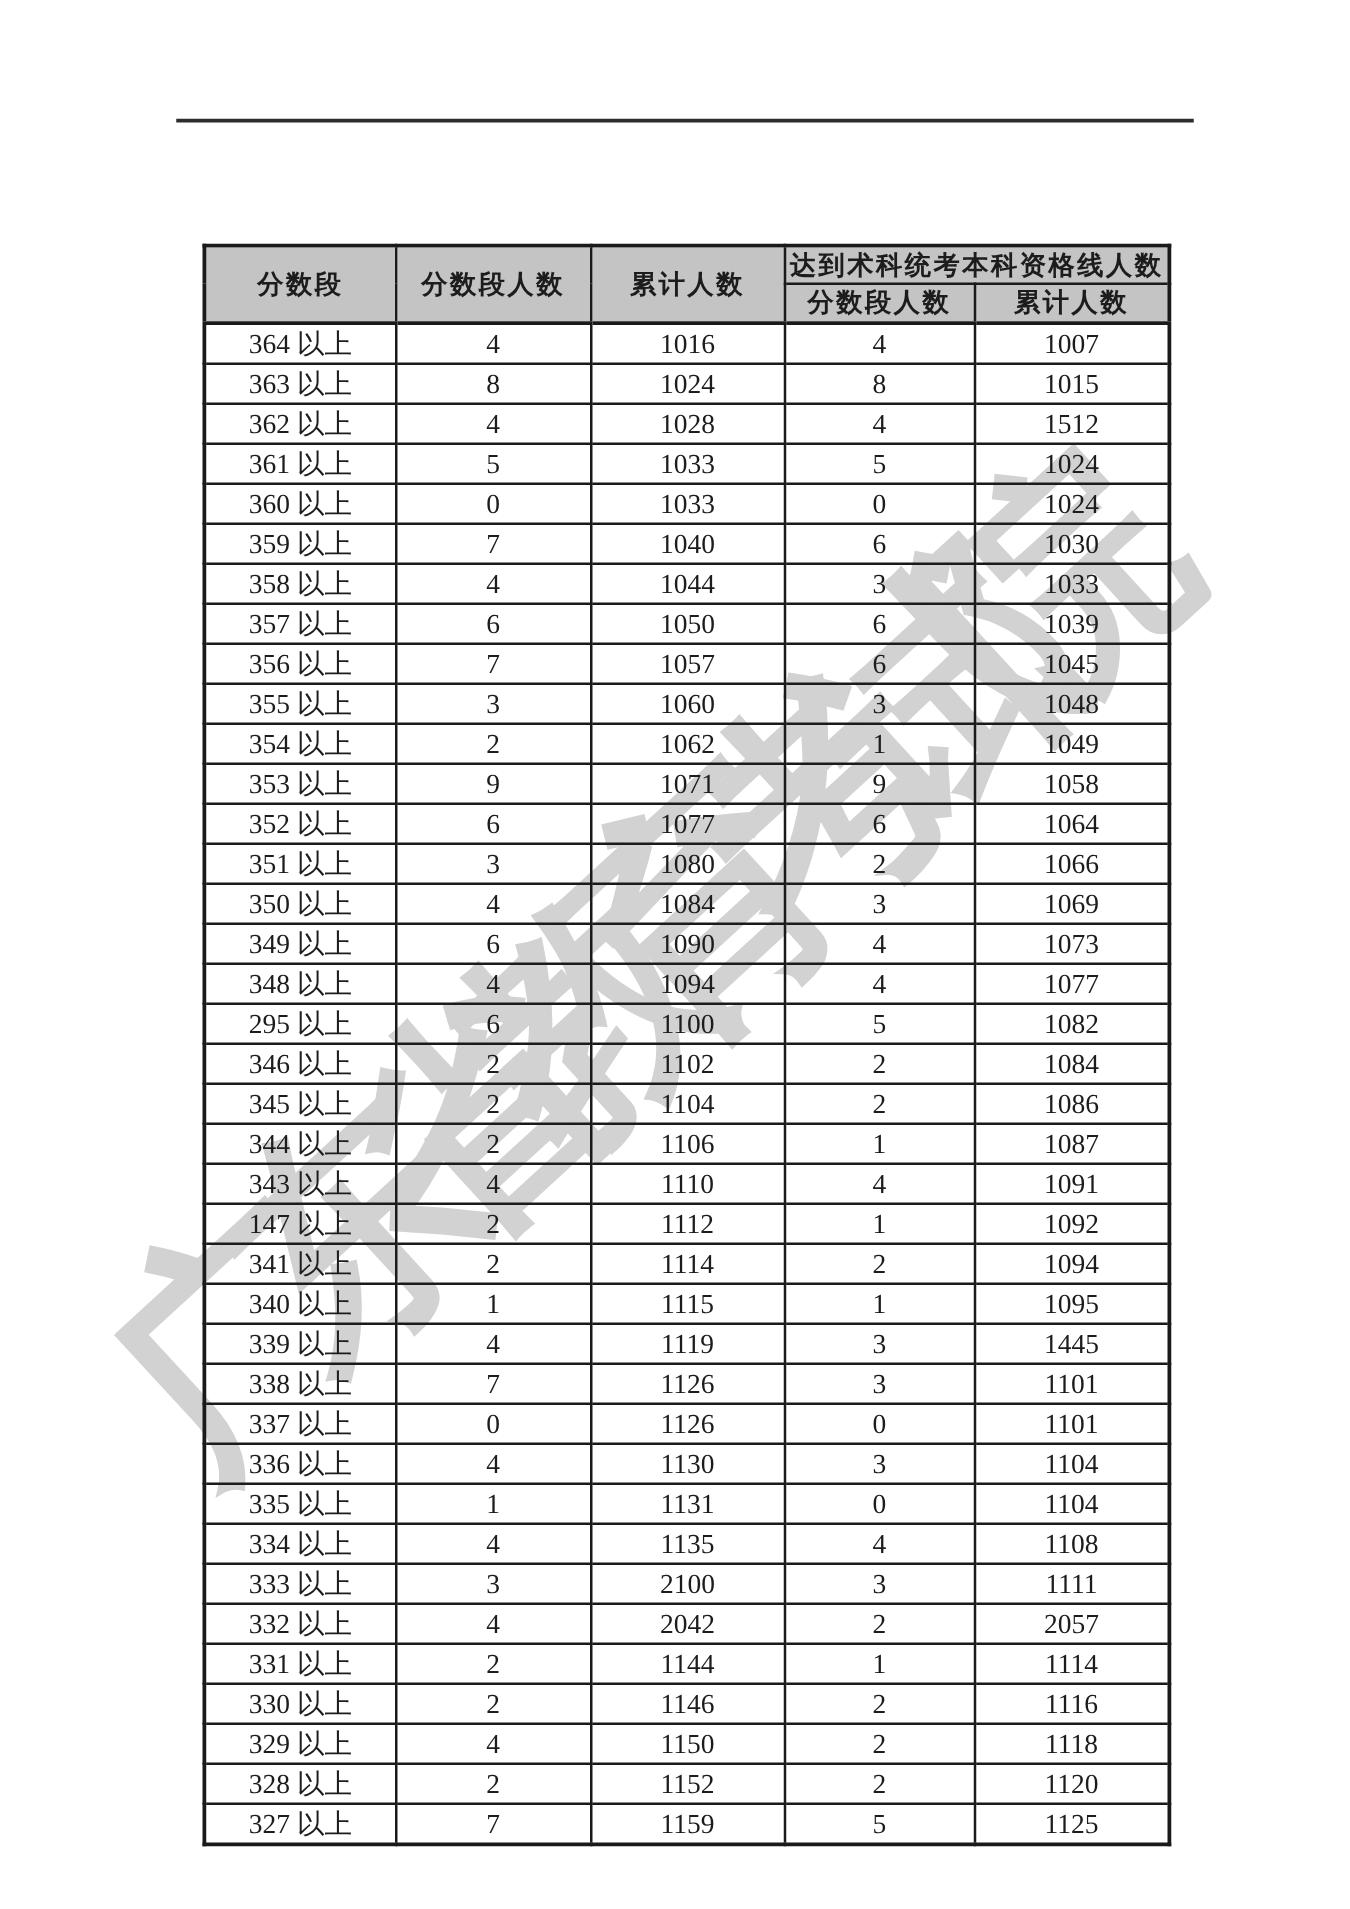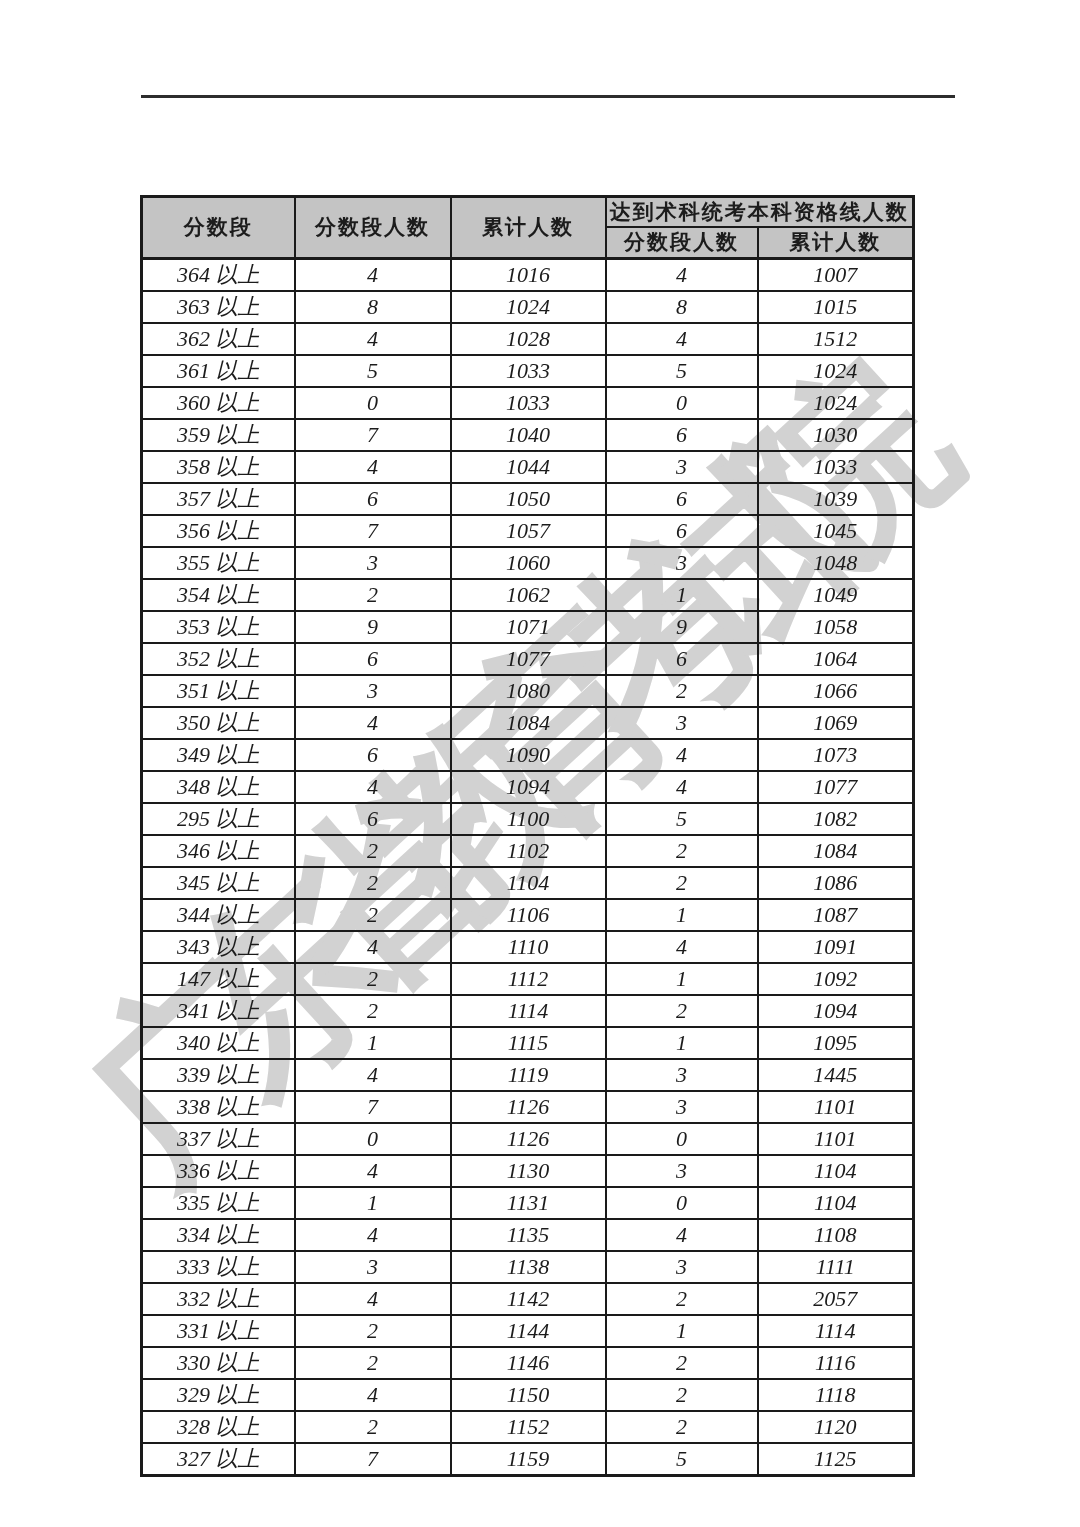--- a/index.html
+++ b/index.html
@@ -24,21 +24,21 @@
     font-weight: bold;
     color: var(--watermark-color, #d2d2d2);
     white-space: nowrap;
     transform: rotate(-42.5deg);
     transform-origin: 0 50%;
     z-index: 0;
     user-select: none;
   }
   table.score-table {
     position: absolute;
-    left: 140px; top: 195px;
+    left: 162px; top: 195px;
     width: 772px;
     border-collapse: collapse;
     table-layout: fixed;
     z-index: 1;
     border: 3px solid var(--border-color, #1a1a1a);
   }
   .score-table th, .score-table td {
     border: 2px solid var(--border-color, #1a1a1a);
     text-align: center;
     vertical-align: middle;
@@ -47,21 +47,21 @@
   .score-table thead th {
     background: var(--header-bg, #c4c4c4);
     font-size: 21px;
     font-weight: bold;
     letter-spacing: 2px;
   }
   .score-table thead tr.hrow1 { height: 28px; }
   .score-table thead tr.hrow2 { height: 31px; }
   .score-table thead tr.hrow2 th,
   .score-table thead th[rowspan] { border-bottom: 3px solid var(--border-color, #1a1a1a); }
-  .score-table tbody tr { height: 29px; font-style: italic; }
+  .score-table tbody tr { height: 29px; }
   .score-table tbody td {
     font-size: 22px;
     background: transparent;
   }
 </style>
 </head>
 <body>
 
 <div class="top-rule"></div>
 
@@ -301,28 +301,28 @@
       <tr>
         <td>334 以上</td>
         <td>4</td>
         <td>1135</td>
         <td>4</td>
         <td>1108</td>
       </tr>
       <tr>
         <td>333 以上</td>
         <td>3</td>
-        <td>1138</td>
+        <td>2100</td>
         <td>3</td>
         <td>1111</td>
       </tr>
       <tr>
         <td>332 以上</td>
         <td>4</td>
-        <td>1142</td>
+        <td>2042</td>
         <td>2</td>
         <td>2057</td>
       </tr>
       <tr>
         <td>331 以上</td>
         <td>2</td>
         <td>1144</td>
         <td>1</td>
         <td>1114</td>
       </tr>

